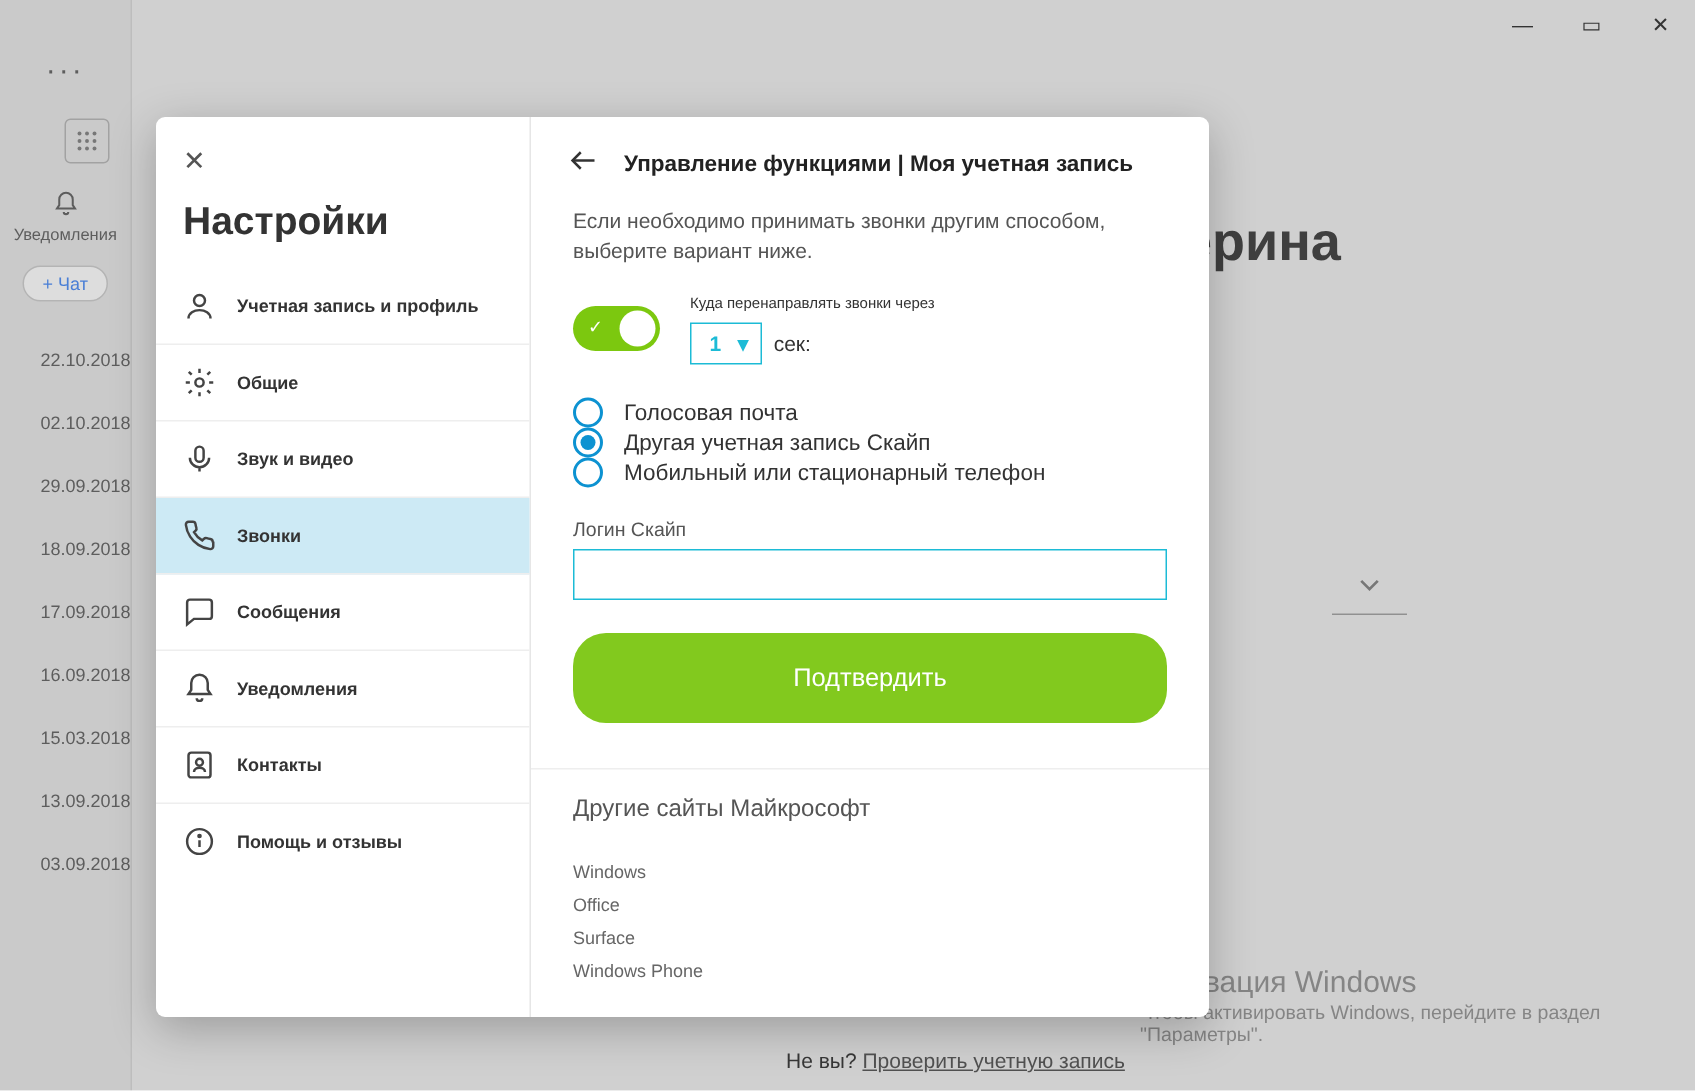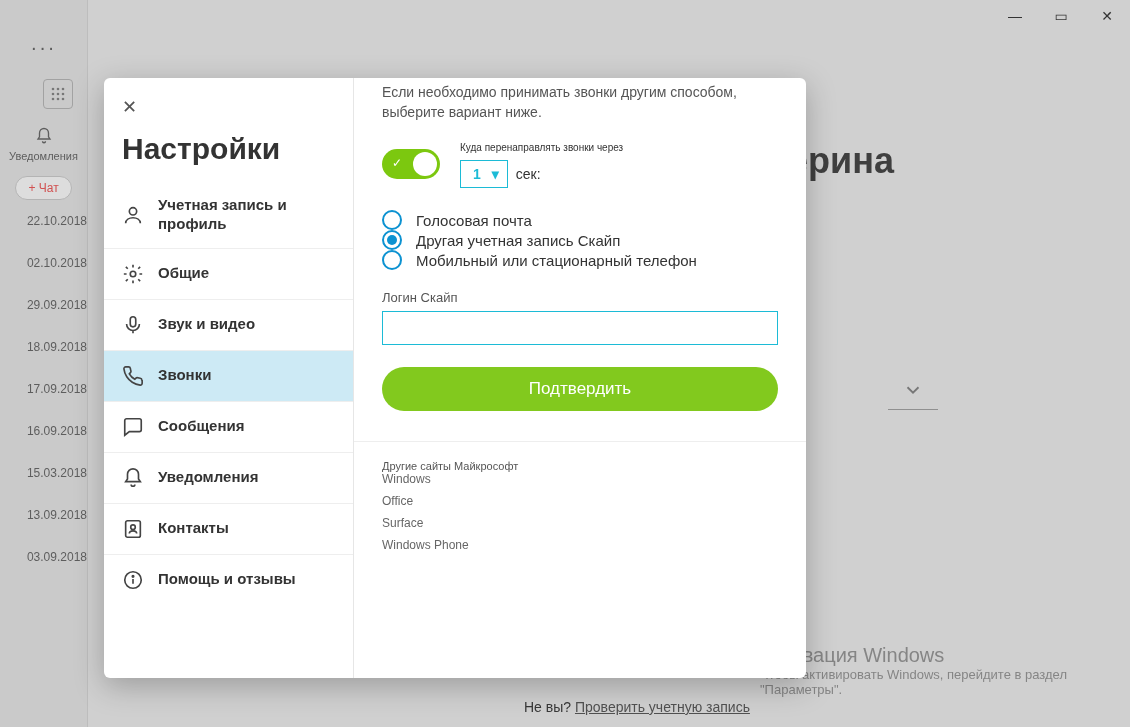--- a/index.html
+++ b/index.html
@@ -32,21 +32,21 @@
   }
   .sidebar-bg .more { font-size:20px; letter-spacing:2px; margin-bottom:20px;}
   .sidebar-bg .dial-box {
     width: 30px; height:30px; border:1px solid #b0b0b0; border-radius:4px;
     display:flex; align-items:center; justify-content:center; margin-bottom:18px;
     margin-left: 28px;
   }
   .sidebar-bg .bell-row { display:flex; flex-direction:column; align-items:center; gap:3px; margin-bottom:14px;}
   .sidebar-bg .chat-pill {
     background:#fff; border:1px solid #c9c9c9; border-radius:14px;
-    padding:4px 12px; font-size:12px; color:#ef4444; 
+    padding:4px 12px; font-size:12px; color:#3b82f6; margin-bottom:18px;
   }
   .sidebar-bg .date { width:100%; text-align:right; padding:14px 0 14px 14px; font-size:12px; color:#555;}
   .main-bg {
     flex:1; background:#eeeeee; position:relative;
   }
   .main-bg .contact-name {
     position:absolute; top: 140px; left: 700px;
     font-size: 36px; font-weight:700; color:#2c2c2c;
   }
   .main-bg .chev-box {
@@ -73,24 +73,24 @@
     top: 78px; left: 104px; width: 702px; height: 600px;
     border-radius: 6px; box-shadow: 0 8px 30px rgba(0,0,0,.25);
     display:flex; overflow:hidden;
   }
   .nav-col {
     width: 250px; border-right: 1px solid #e6e6e6;
     display:flex; flex-direction:column;
   }
   .nav-col .close-row { padding: 18px 18px 6px; }
   .nav-col .close-x { font-size:18px; color:#555; }
-  .nav-col .heading { font-size:30px; font-weight:700; padding: 8px 18px 16px; color:#333;}
+  .nav-col .heading { font-size:26px; font-weight:700; padding: 8px 18px 16px; color:#333;}
   .nav-item {
     display:flex; align-items:center; gap:14px;
-    padding: 14px 18px; font-size:15px; color:#333;
+    padding: 14px 18px; font-size:12px; color:#333;
     border-bottom: 1px solid #eee;
   }
   .nav-item.active { background:#cdeaf5; }
   .nav-item .txt { font-weight:600; line-height:1.25;}
   .nav-item svg { flex-shrink:0; }
   
   .content-col { flex:1; display:flex; flex-direction:column; }
   .content-header {
     display:flex; align-items:center; gap:16px;
     padding: 18px 24px 10px;
@@ -128,28 +128,28 @@
   }
   .radio-circle.sel::after{
     content:""; width:10px; height:10px; background:#0c92d1; border-radius:50%;
   }
   .field-label { font-size:13px; color:#555; margin-bottom:6px;}
   .text-input {
     width:100%; height:34px; border:1.5px solid #1cbbd6;
     padding:0 8px; font-size:14px; outline:none; background:#fff;
   }
   .confirm-btn {
-    margin-top:22px; width:100%; height:44px; border:none; border-radius:22px;
+    margin-top:22px; width:100%; height:60px; border:none; border-radius:22px;
     background:#82c91e; color:#fff; font-size:17px; font-weight:500;
   }
   .ms-links {
     margin-top:30px; border-top:1px solid #eee; padding:18px 28px 0;
     font-size:12px; color:#666;
   }
-  .ms-links .h { font-size:11px; color:#555; margin-bottom:0;}
+  .ms-links .h { font-size:16px; color:#555; margin-bottom:25px;}
   .ms-links div { margin-bottom:8px; }
 </style>
 </head>
 <body>
 
 <div class="titlebar">
   <div class="win-btn">―</div>
   <div class="win-btn">▭</div>
   <div class="win-btn">✕</div>
 </div>
@@ -272,20 +272,29 @@
       <svg width="22" height="22" viewBox="0 0 24 24" fill="none" stroke="#444" stroke-width="1.8">
           <circle cx="12" cy="12" r="9"></circle>
           <line x1="12" y1="11" x2="12" y2="16"></line>
           <circle cx="12" cy="8" r="0.8" fill="#444"></circle>
         </svg>
       <span class="txt">Помощь и отзывы</span>
     </div>
   </div>
 
   <div class="content-col">
+    <div class="content-header">
+      <span>
+        <svg width="22" height="22" viewBox="0 0 24 24" fill="none" stroke="#333" stroke-width="1.8">
+            <line x1="20" y1="12" x2="4" y2="12"></line>
+            <polyline points="10 6 4 12 10 18"></polyline>
+          </svg>
+      </span>
+      <span class="title">Управление функциями | Моя учетная запись</span>
+    </div>
 
     <div class="content-body">
       <div class="instr">Если необходимо принимать звонки другим способом, выберите вариант ниже.</div>
 
       <div class="forward-row">
         <div class="toggle">
           <span class="chk">✓</span>
         </div>
         <div>
           <div class="fwd-text">Куда перенаправлять звонки через</div>

